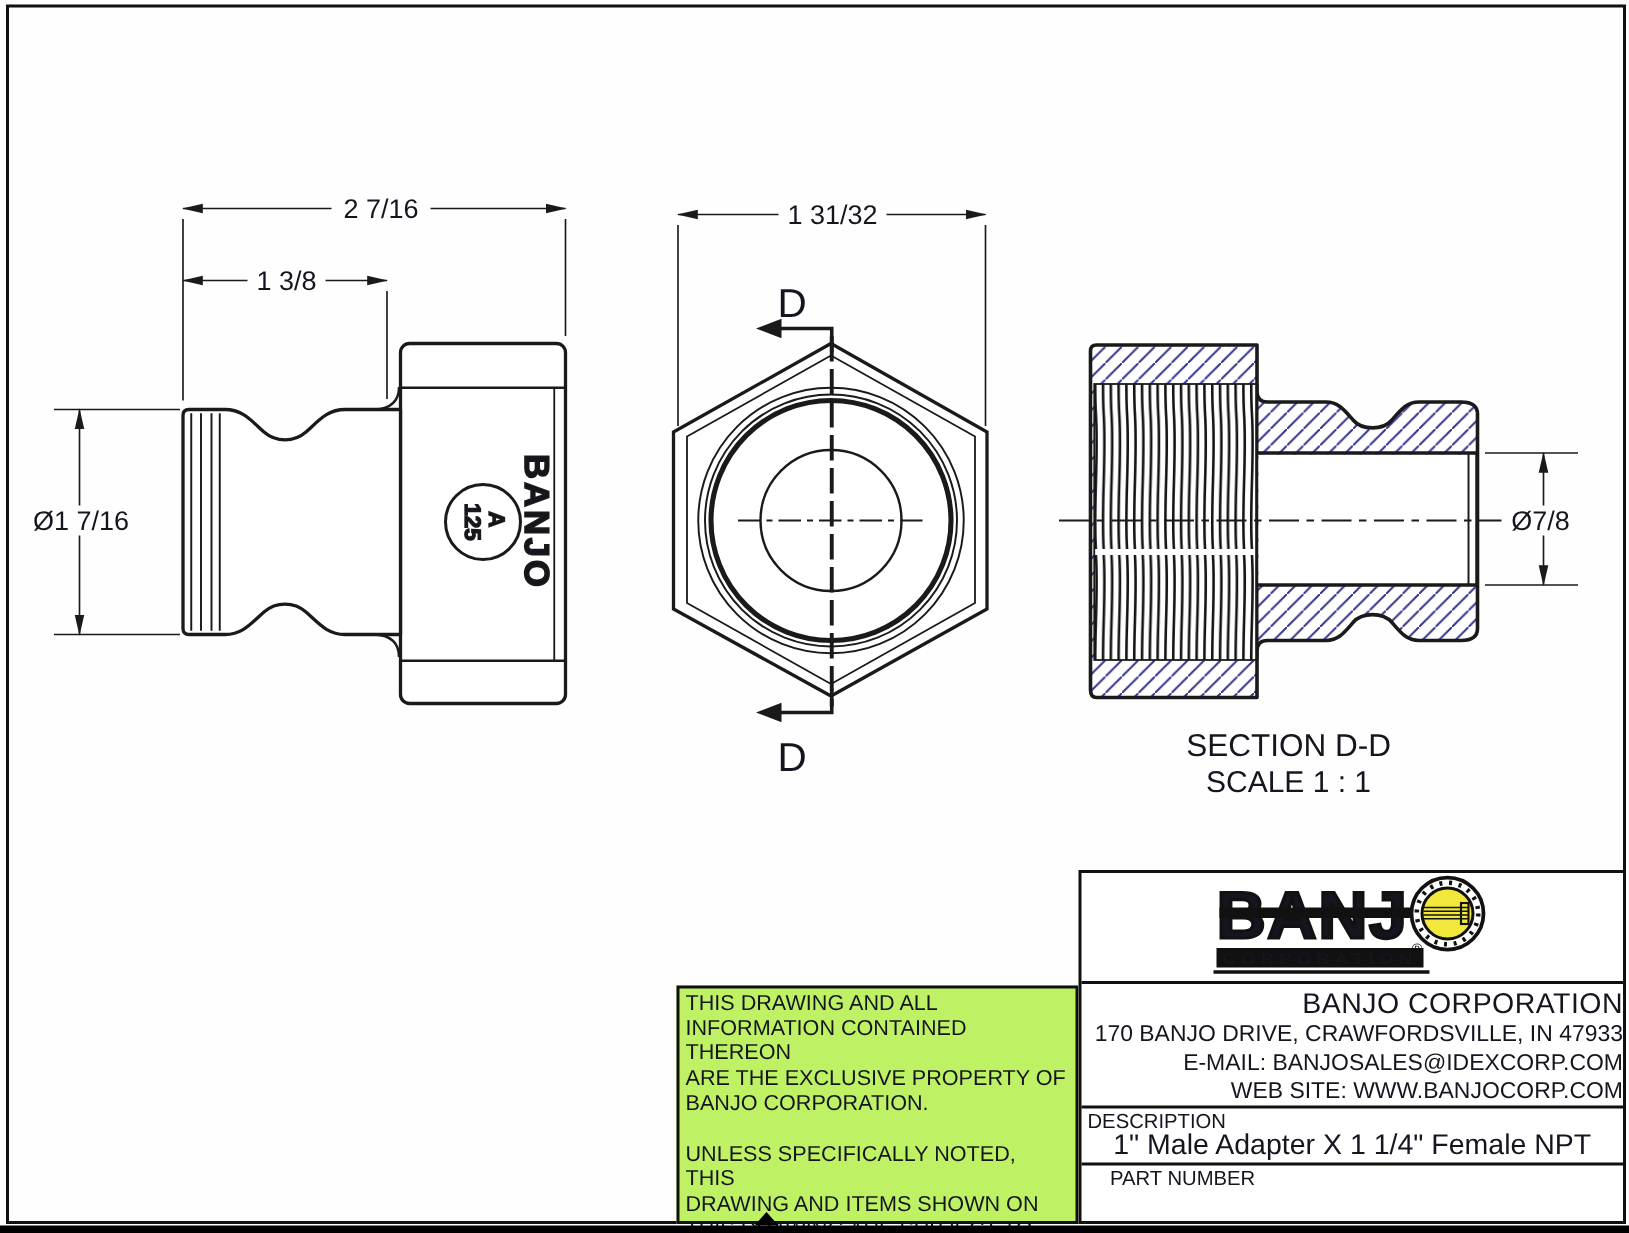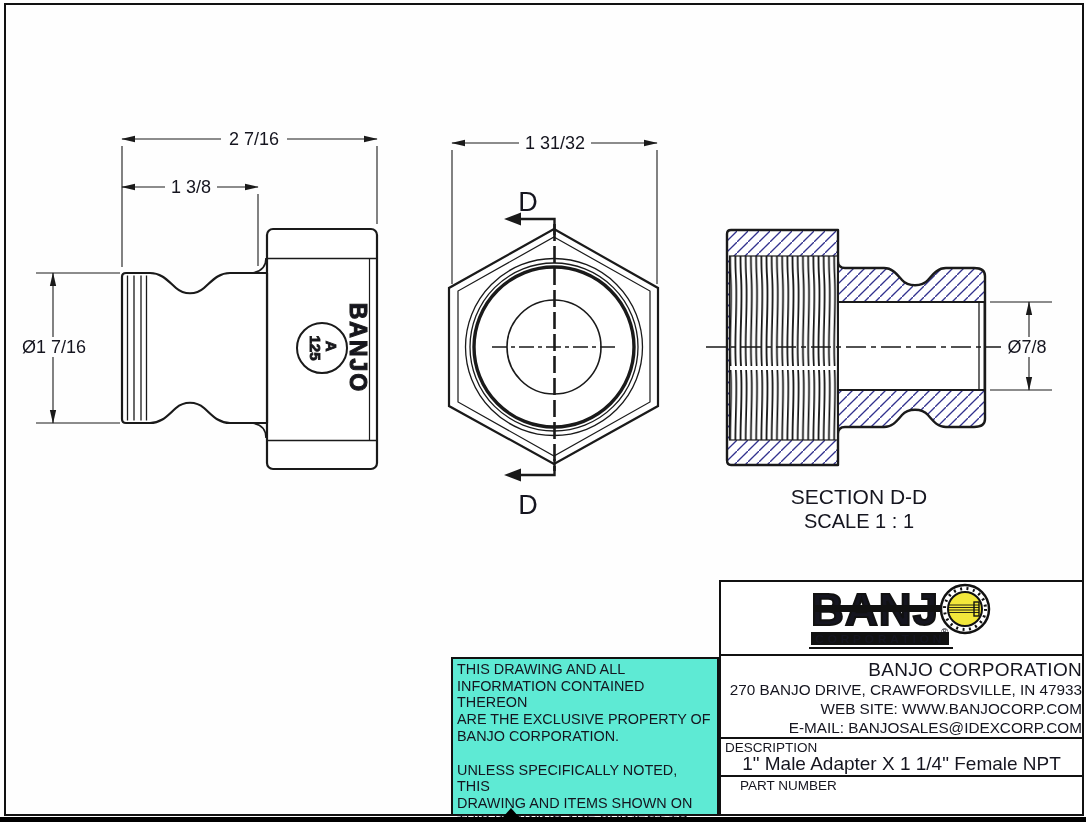--- a/index.html
+++ b/index.html
@@ -4,21 +4,21 @@
 <style>
   html,body{margin:0;padding:0;background:#ffffff;}
   .page{position:relative;width:1086px;height:822px;background:#fefefe;overflow:hidden;
         font-family:"Liberation Sans",sans-serif;color:#15151f;}
   .frame{position:absolute;left:4px;top:3px;width:1080px;height:813px;
          border:2px solid #111;box-sizing:border-box;pointer-events:none;}
   svg text{font-family:"Liberation Sans",sans-serif;fill:#15151f;}
   
   .disclaimer{position:absolute;left:451px;top:657px;width:268px;height:159px;
               border:2px solid #111;box-sizing:border-box;padding:2px 4px;
-              font-size:14.4px;line-height:1.16;background:#5eead4;}
+              font-size:14.4px;line-height:1.16;background:#bef264;}
   .disclaimer p{margin:0 0 17px 0;white-space:pre-line;}
   .disclaimer p:last-child{margin-bottom:0;}
   
   .titleblock{position:absolute;left:719px;top:580px;width:365px;height:236px;
               border:2px solid #111;box-sizing:border-box;background:#fff;}
   .tb-row{box-sizing:border-box;border-bottom:2px solid #111;position:relative;}
   .tb-logo{height:74px;display:flex;align-items:center;justify-content:center;}
   .tb-address{height:83px;text-align:right;padding-top:3px;}
   .tb-address .company{font-size:19px;letter-spacing:.3px;}
   .tb-address .addr-line{font-size:15.3px;line-height:1.24;}
@@ -206,23 +206,23 @@
         <text x="134" y="53" font-size="10">®</text>
         <g>
           <rect x="4" y="49" width="138" height="13" fill="#111"></rect>
           <text x="73" y="59.5" font-size="10.5" font-weight="bold" fill="#fff" text-anchor="middle" letter-spacing="3" textLength="130" lengthAdjust="spacingAndGlyphs">CORPORATION</text>
           <line x1="2" y1="65" x2="146" y2="65" stroke="#111" stroke-width="2.2"></line>
         </g>
       </svg>
     </div>
     <div class="tb-row tb-address">
       <div class="company">BANJO CORPORATION</div>
-      <div class="addr-line">270 BANJO DRIVE, CRAWFORDSVILLE, IN 47933</div>
+      <div class="addr-line">170 BANJO DRIVE, CRAWFORDSVILLE, IN 47933</div>
+      <div class="addr-line">E-MAIL: BANJOSALES@IDEXCORP.COM</div>
       <div class="addr-line">WEB SITE: WWW.BANJOCORP.COM</div>
-      <div class="addr-line">E-MAIL: BANJOSALES@IDEXCORP.COM</div>
     </div>
     <div class="tb-row tb-desc">
       <div class="tb-label">DESCRIPTION</div>
       <div class="tb-value">1" Male Adapter X 1 1/4" Female NPT</div>
     </div>
     <div class="tb-row tb-part">
       <div class="tb-label">PART NUMBER</div>
     </div>
   </div>
 

